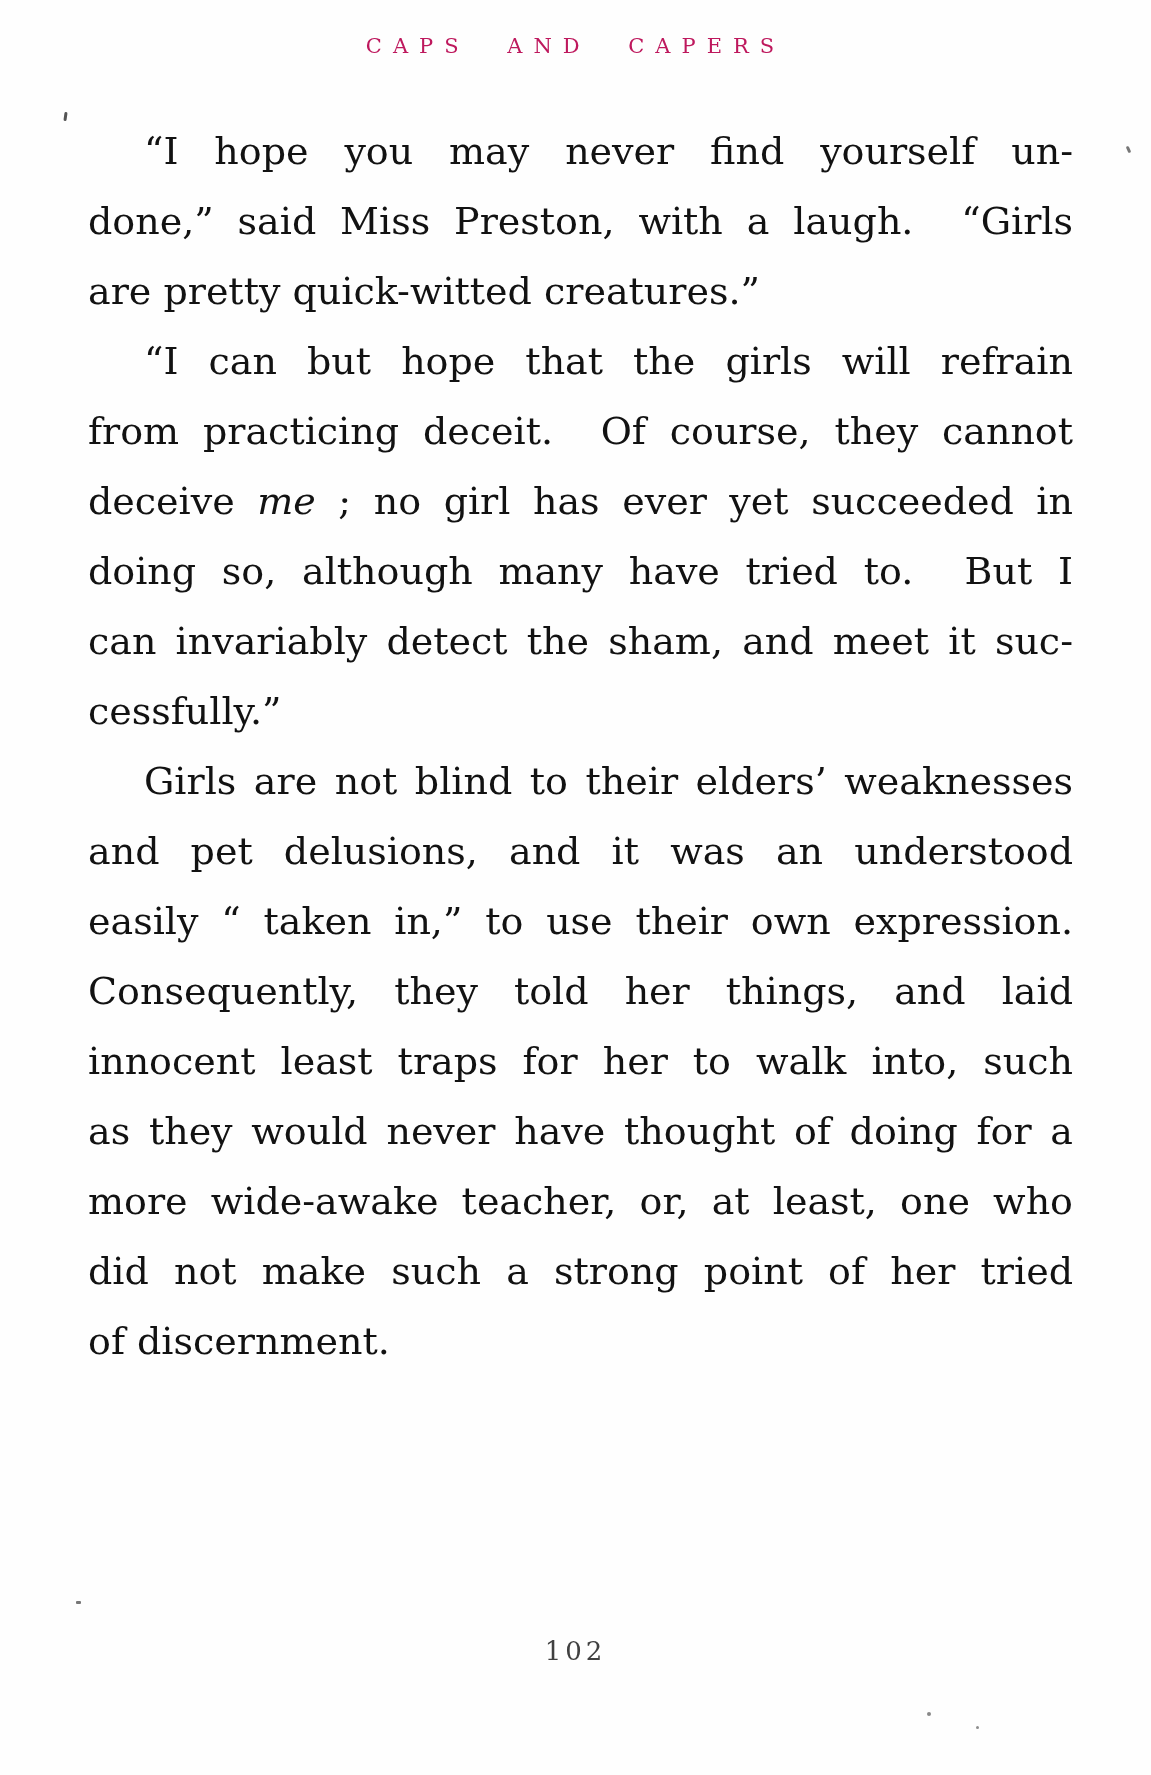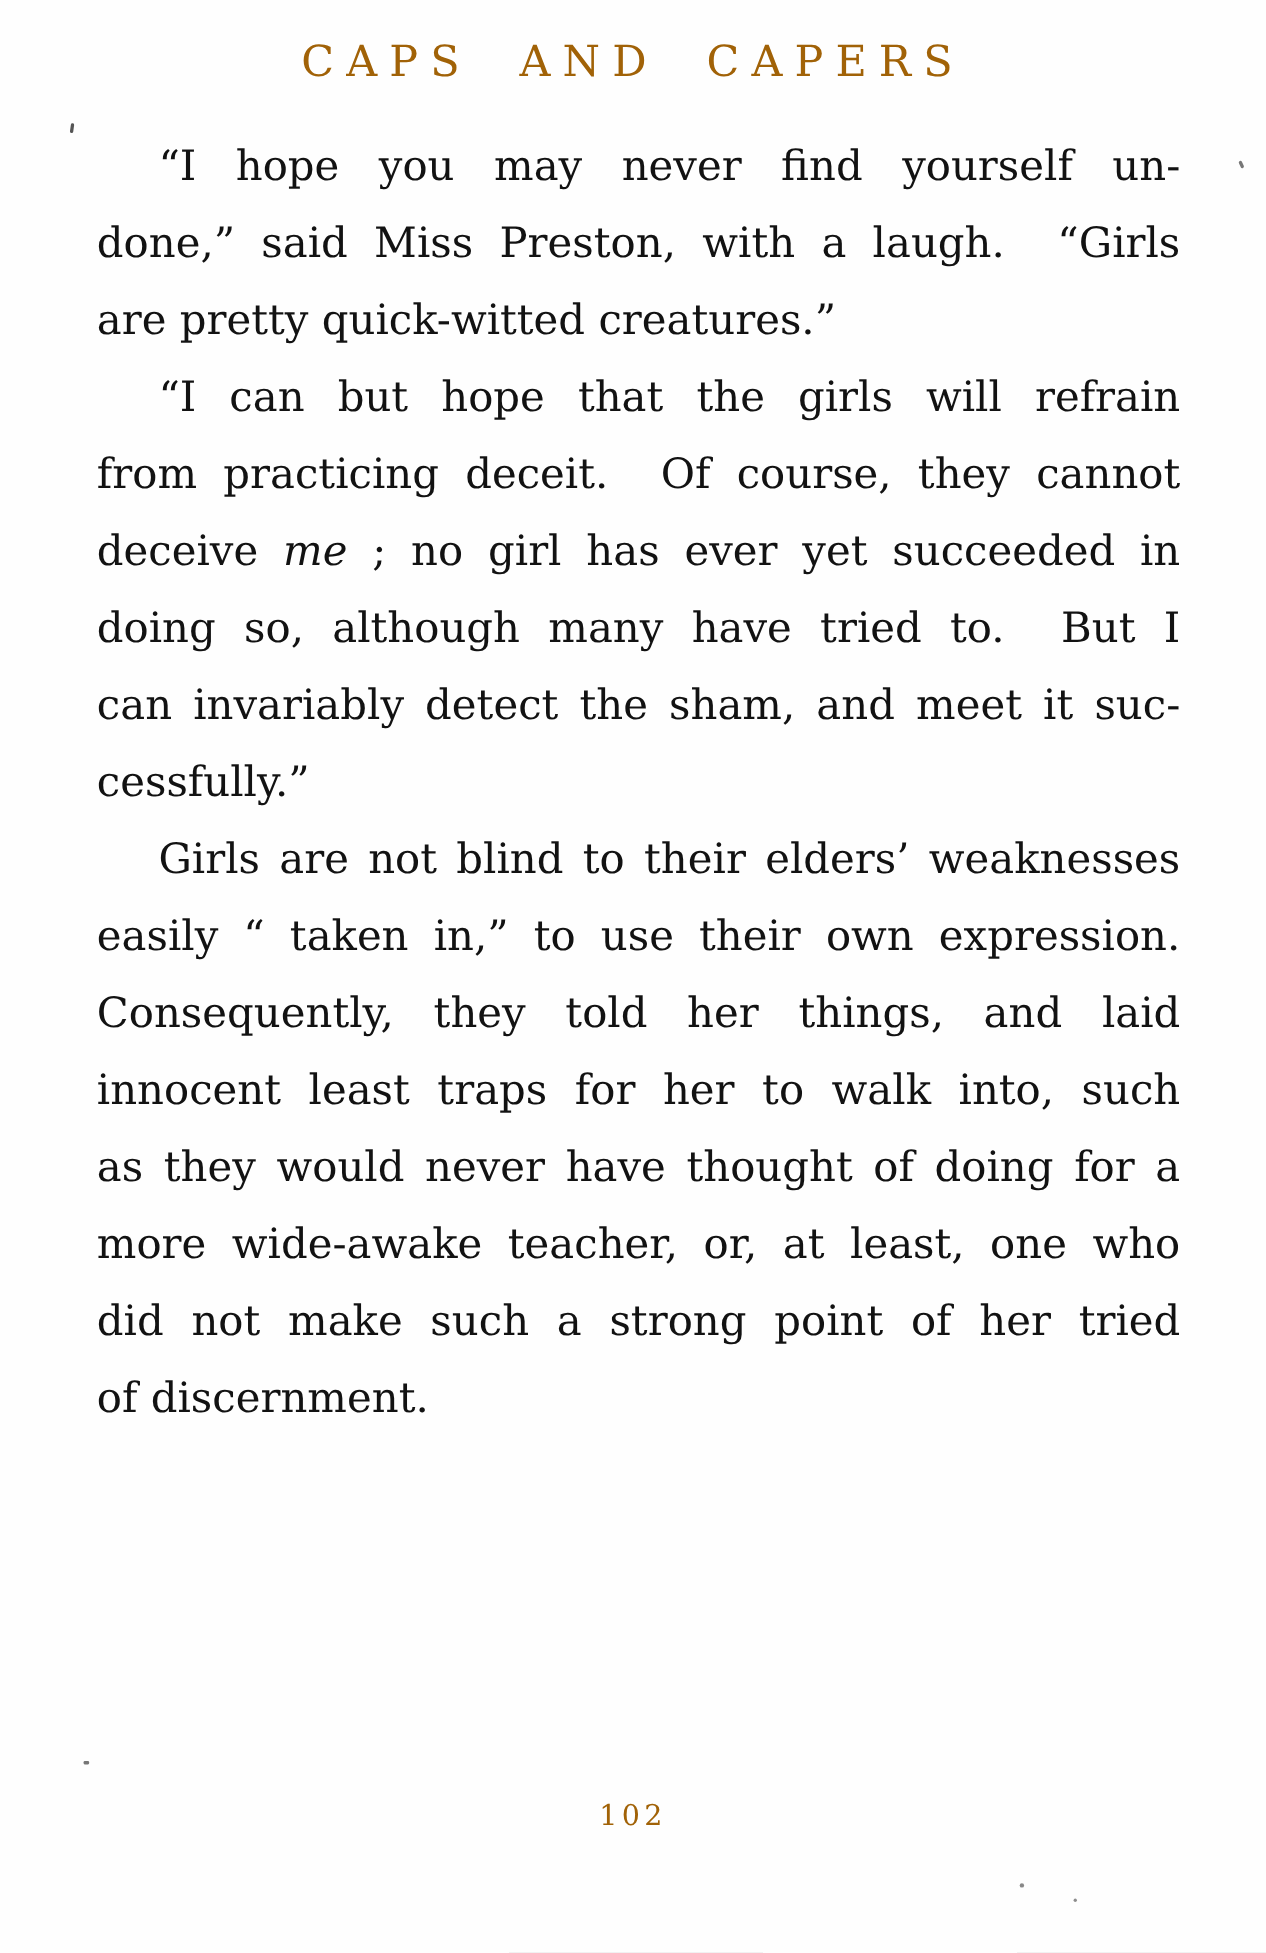--- a/index.html
+++ b/index.html
@@ -12,24 +12,24 @@
     color: #121212;
     font-family: "DejaVu Serif", serif;
     overflow: hidden;
   }
   .running-header {
     position: absolute;
     top: 34px;
     left: 0;
     width: 100%;
     text-align: center;
-    font-size: 39px;
+    font-size: 21px;
     letter-spacing: 11px;
     word-spacing: 20px;
-    color: #a16207;
+    color: #be185d;
   }
   .body-text {
     position: absolute;
     top: 116px;
     left: 88px;
     width: 985px;
     font-size: 38px;
     line-height: 70px;
   }
   .para { margin: 0; }
@@ -41,21 +41,21 @@
   .line.ind { padding-left: 56px; }
   .line em { font-style: italic; }
   .page-number {
     position: absolute;
     top: 1636px;
     left: 0;
     width: 100%;
     text-align: center;
     font-size: 26px;
     letter-spacing: 4px;
-    color: #a16207;
+    color: #404040;
   }
   .speck {
     position: absolute;
     background: #6a6a6a;
     border-radius: 50%;
   }
   .speck.s1 { left: 64px;  top: 112px;  width: 3px; height: 9px; border-radius: 2px; transform: rotate(8deg); background:#555; }
   .speck.s2 { left: 1127px; top: 146px; width: 3px; height: 7px; border-radius: 2px; transform: rotate(-25deg); background:#777; }
   .speck.s3 { left: 927px; top: 1712px; width: 4px; height: 4px; background:#888; }
   .speck.s4 { left: 976px; top: 1726px; width: 3px; height: 3px; background:#8d8d8d; }
@@ -80,20 +80,21 @@
       <div class="line ind">“I can but hope that the girls will refrain</div>
       <div class="line">from practicing deceit.&nbsp; Of course, they cannot</div>
       <div class="line"><span>deceive </span><em>me</em><span> ; no girl has ever yet succeeded in</span></div>
       <div class="line">doing so, although many have tried to.&nbsp; But I</div>
       <div class="line">can invariably detect the sham, and meet it suc-</div>
       <div class="line last">cessfully.”</div>
     </div>
 
     <div class="para">
       <div class="line ind">Girls are not blind to their elders’ weaknesses</div>
+      <div class="line">and pet delusions, and it was an understood</div>
       <div class="line">easily “ taken in,” to use their own expression.</div>
       <div class="line">Consequently, they told her things, and laid</div>
       <div class="line">innocent least traps for her to walk into, such</div>
       <div class="line">as they would never have thought of doing for a</div>
       <div class="line">more wide-awake teacher, or, at least, one who</div>
       <div class="line">did not make such a strong point of her tried</div>
       <div class="line last">of discernment.</div>
     </div>
 
 

